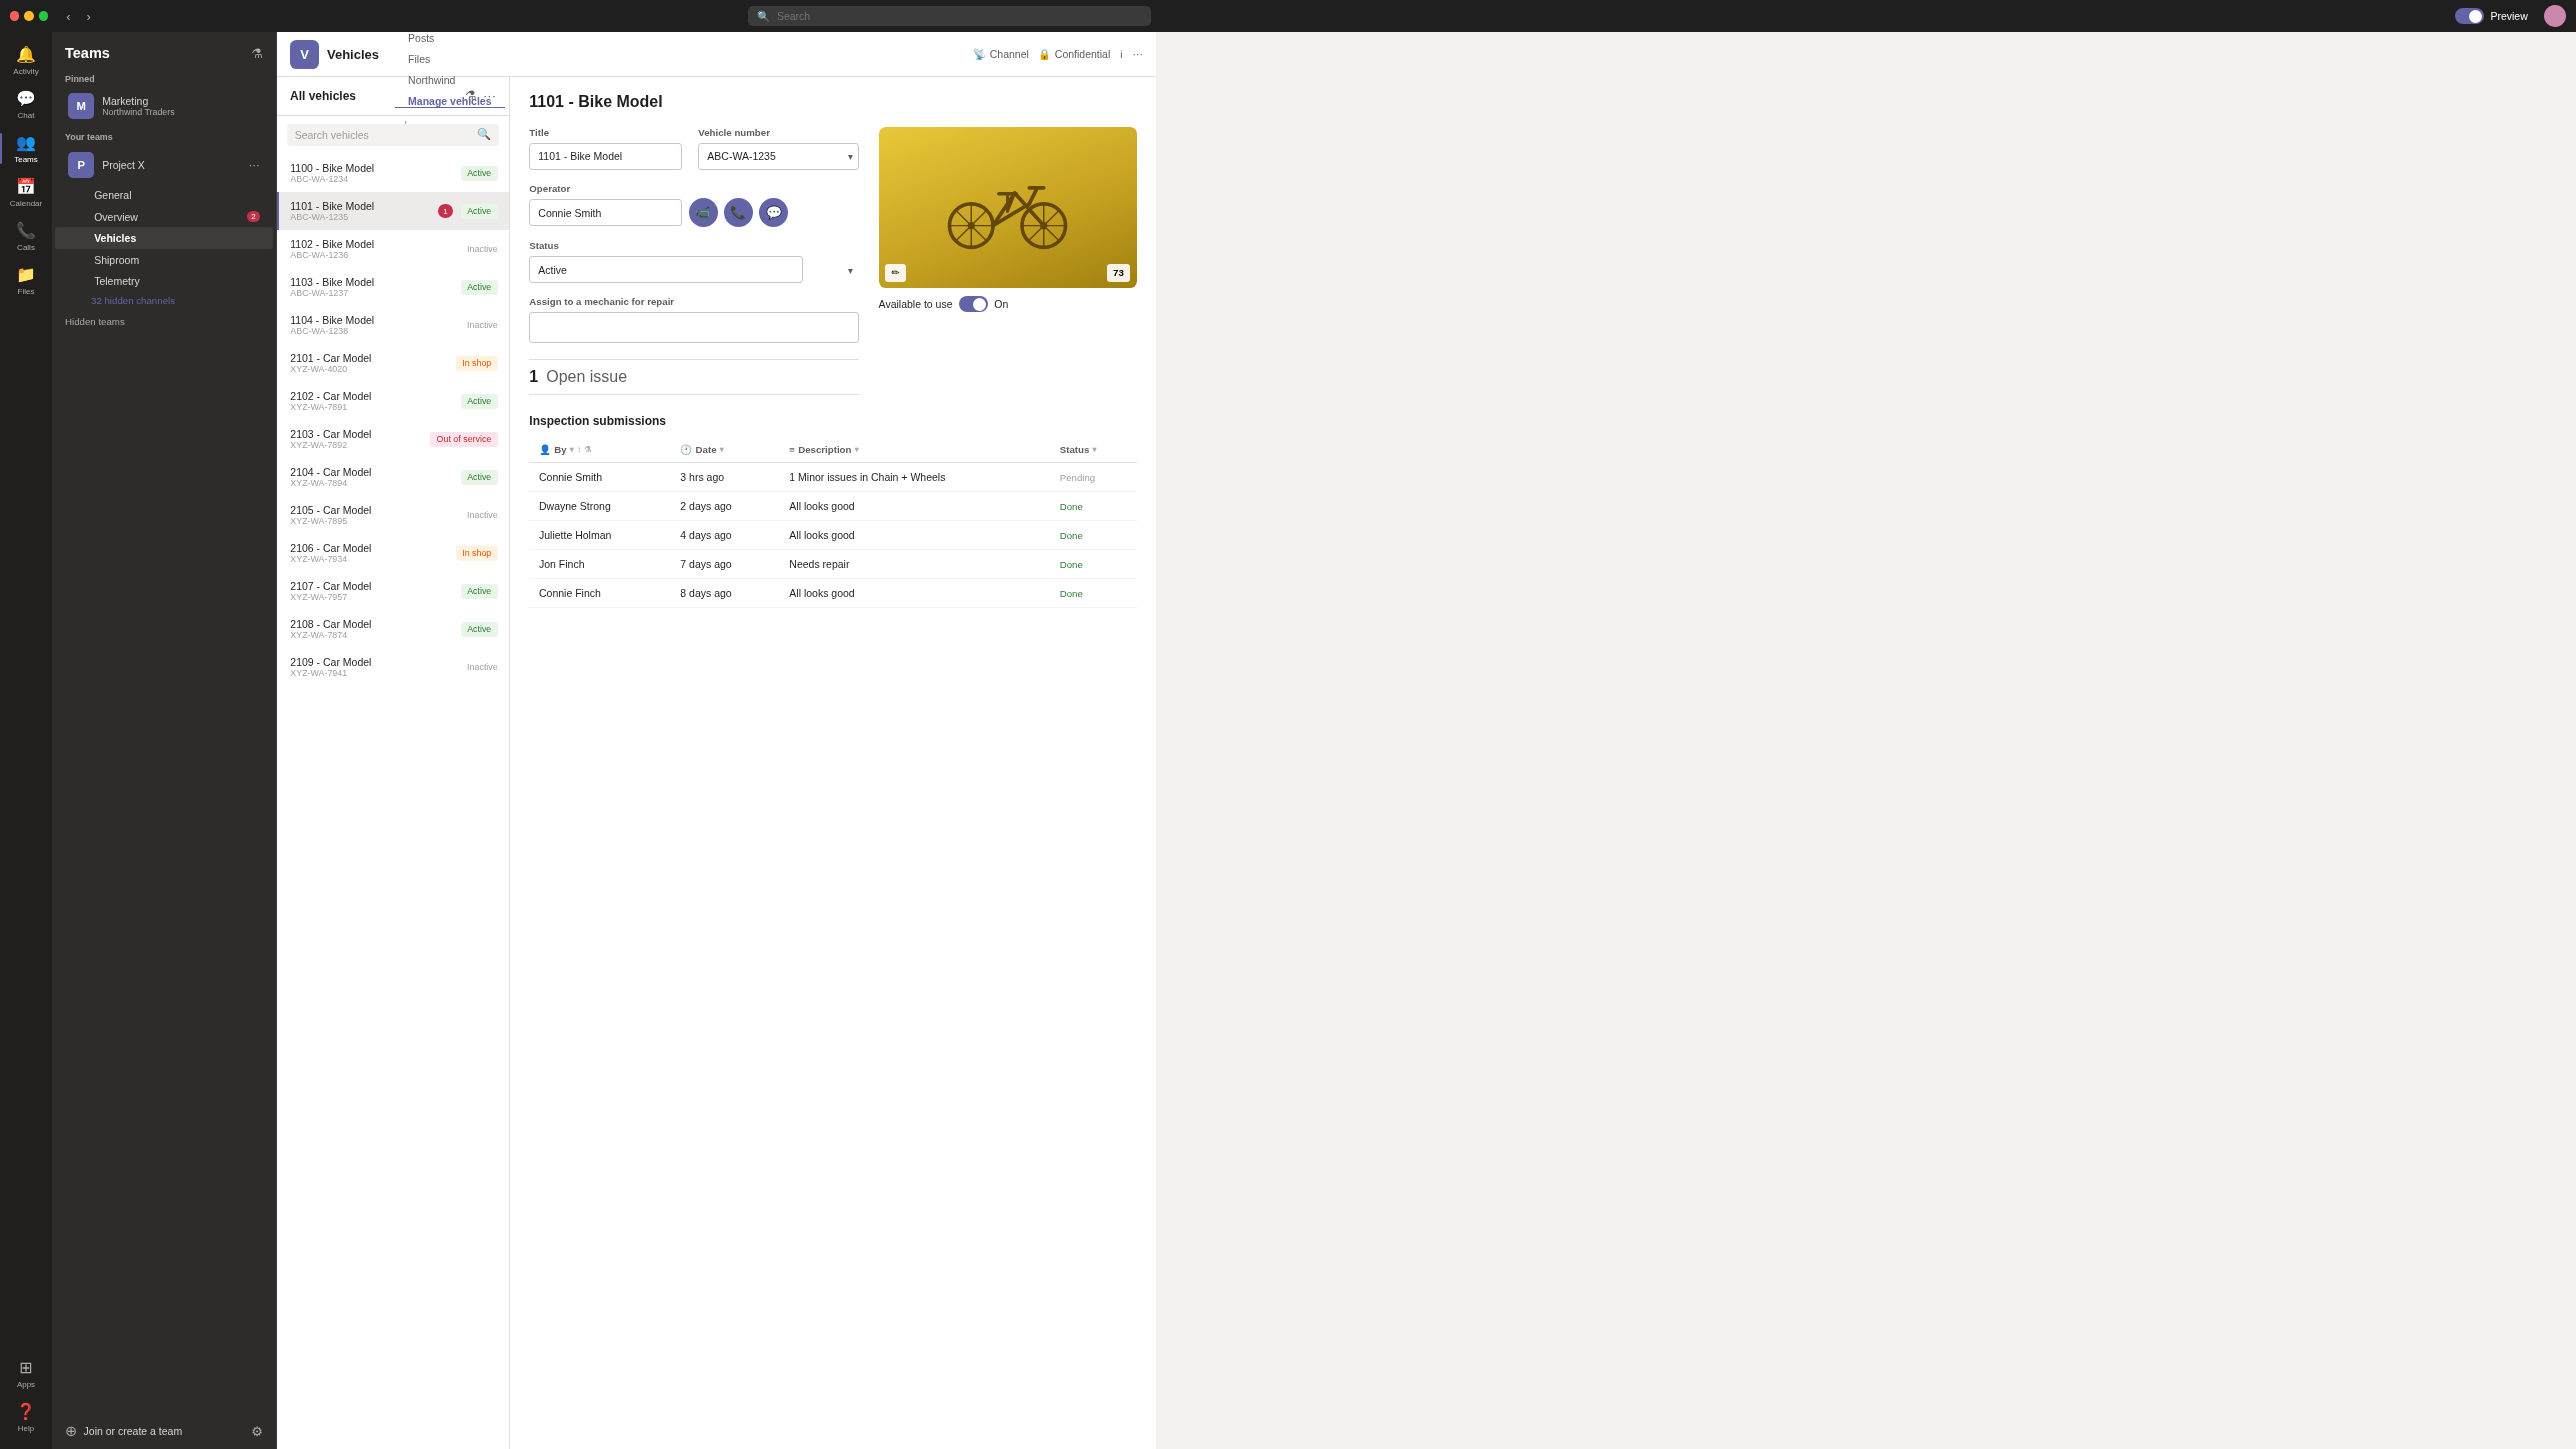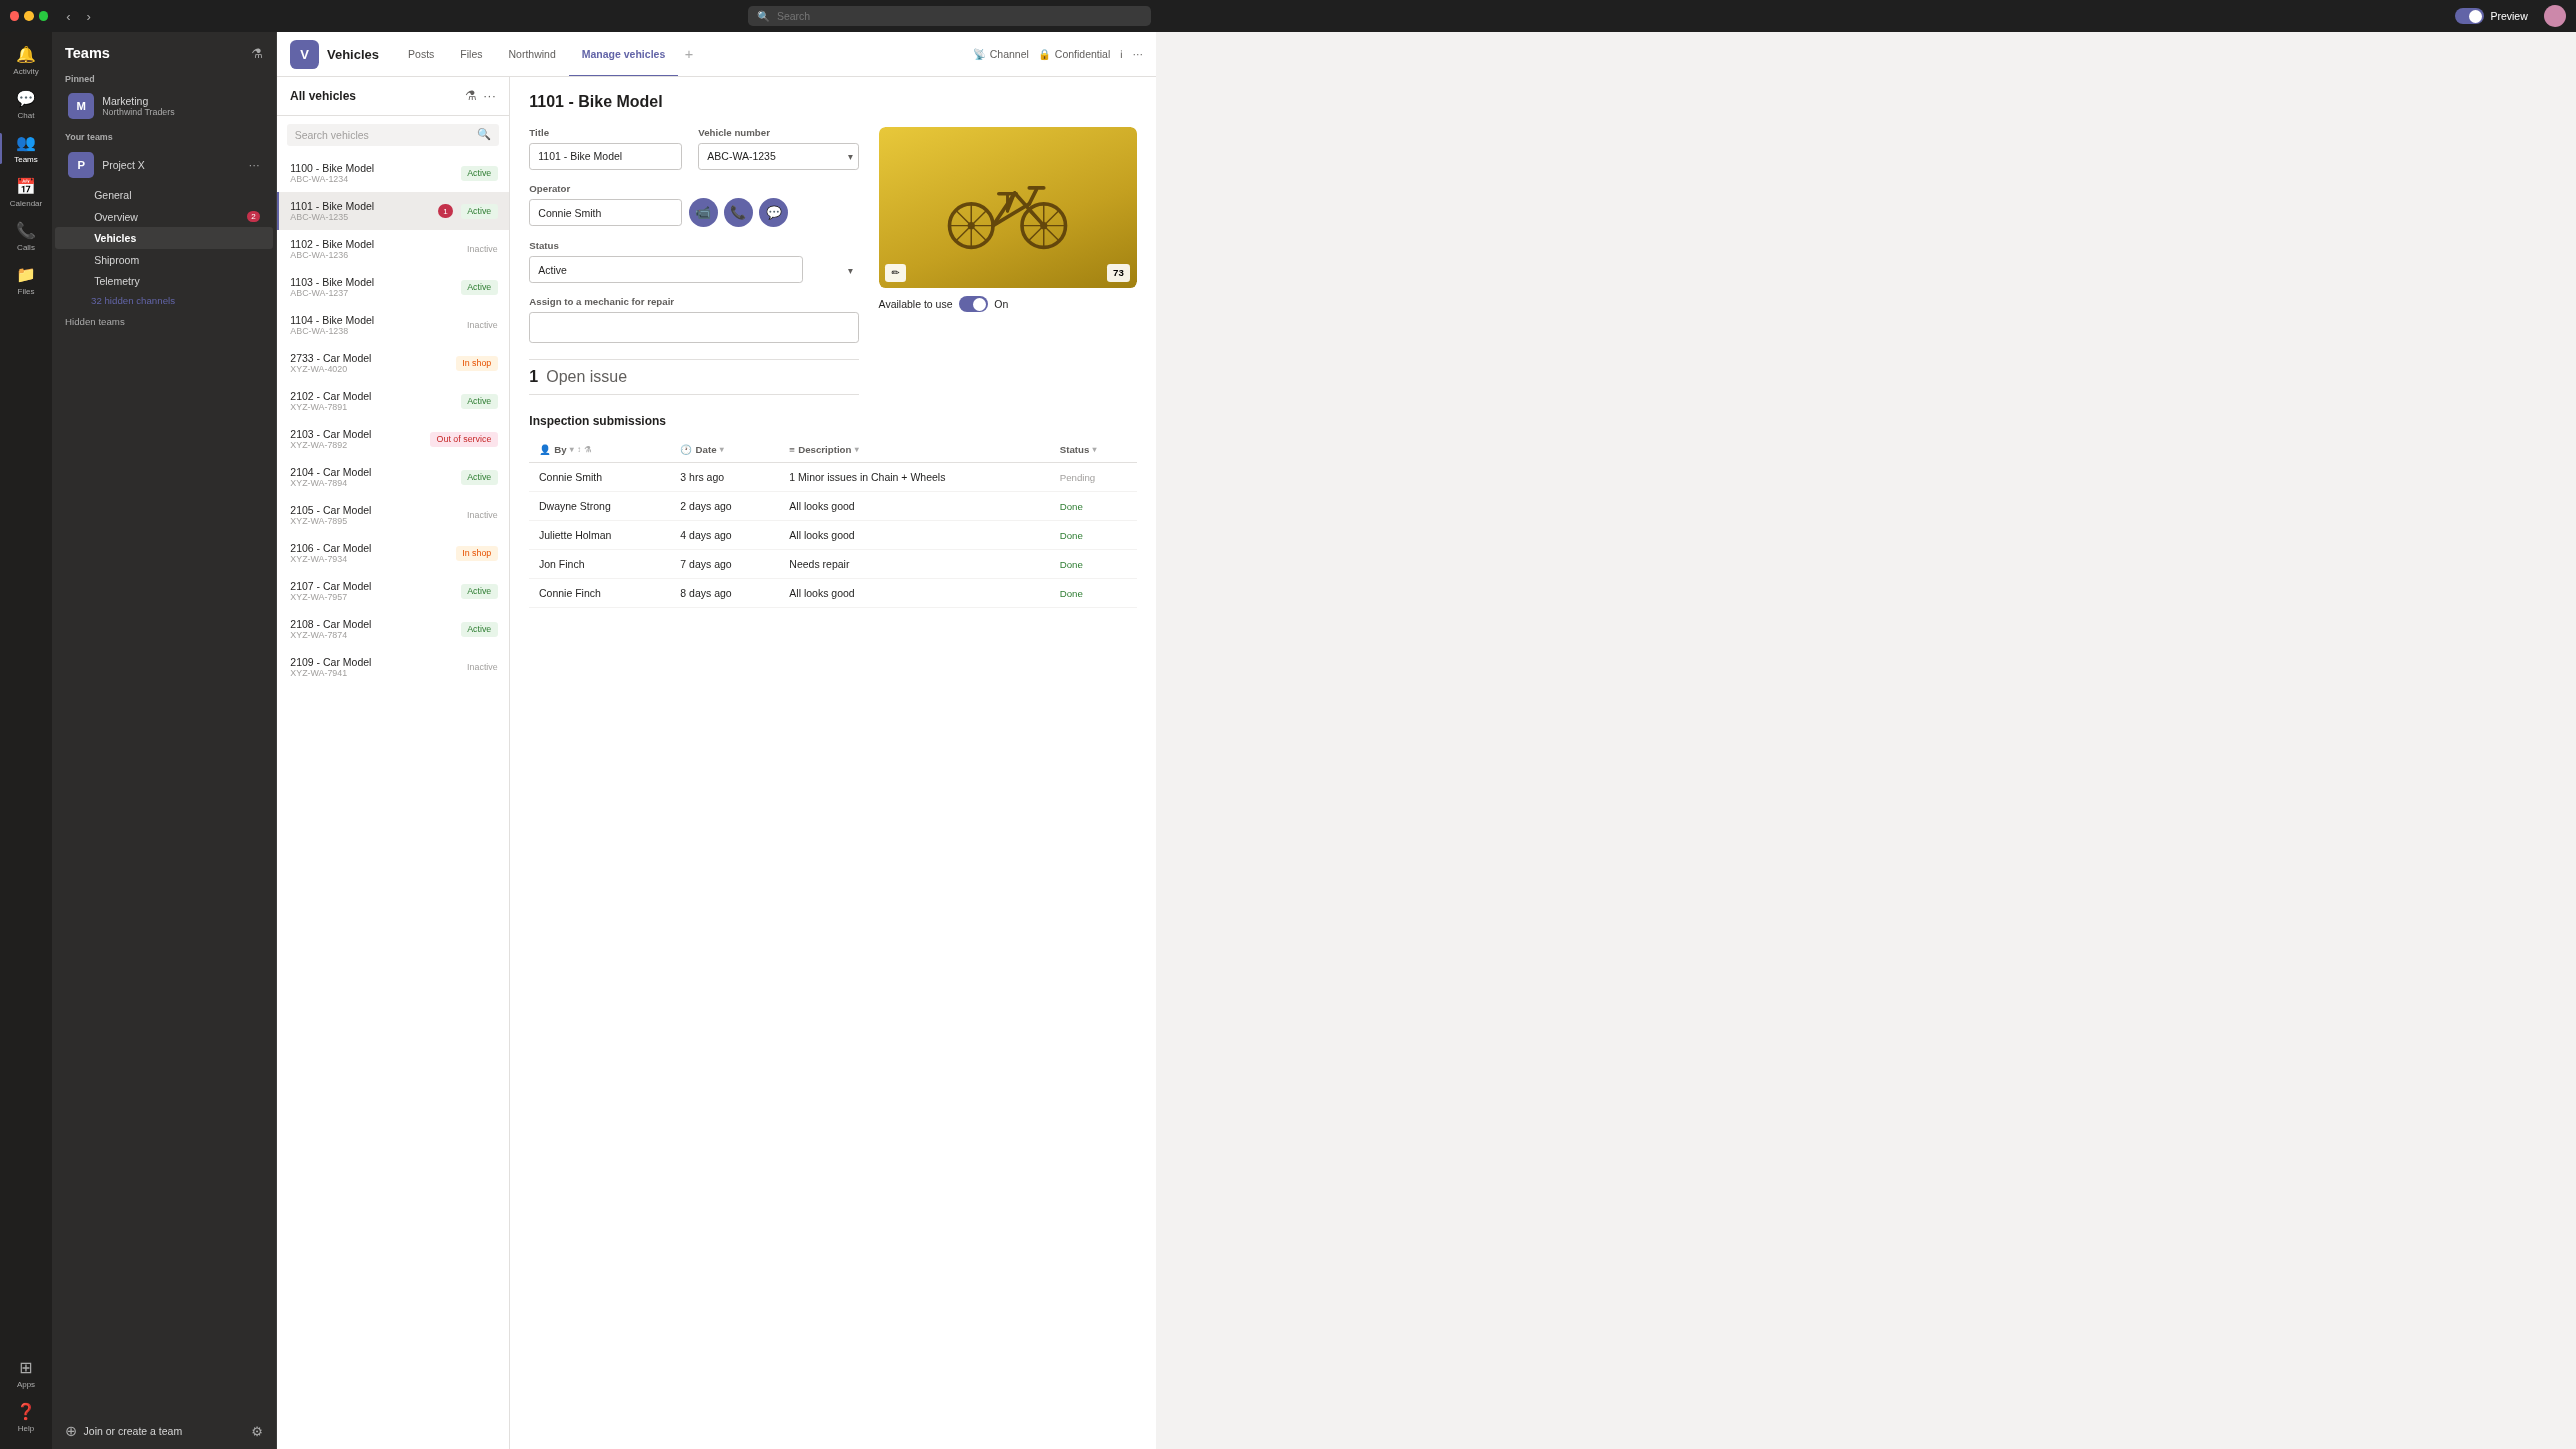--- a/index.html
+++ b/index.html
@@ -108,21 +108,21 @@
     .channel-header {
       display: flex; align-items: center; padding: 0 13px;
       border-bottom: 0.8px solid #e1dfdd; height: 45px; flex-shrink: 0;
     }
     .channel-logo {
       width: 29px; height: 29px; border-radius: 6.4px; background: #6264a7;
       display: flex; align-items: center; justify-content: center;
       color: #fff; font-size: 13px; font-weight: 700; margin-right: 8px; flex-shrink: 0;
     }
     .channel-name { font-size: 13px; font-weight: 600; color: #201f1e; margin-right: 16px; }
-    .channel-tabs { display: flex; gap: 0; height: 100%; }
+    .channel-tabs { display: flex; gap: 8px; height: 100%; flex-direction: column; }
     .channel-tab {
       padding: 0 13px; display: flex; align-items: center; font-size: 10.5px;
       color: #605e5c; cursor: pointer; border-bottom: 1.6px solid transparent;
       height: 100%;
     }
     .channel-tab.active { color: #6264a7; border-bottom-color: #6264a7; font-weight: 600; }
     .channel-tab-add { padding: 0 6.4px; color: #aaa; font-size: 14.5px; display: flex; align-items: center; cursor: pointer; }
     .channel-header-actions { margin-left: auto; display: flex; align-items: center; gap: 9.7px; color: #605e5c; font-size: 10.5px; }
     .channel-header-actions .action-btn { cursor: pointer; display: flex; align-items: center; gap: 3.2px; }
 
@@ -458,21 +458,21 @@
       <div class="vehicle-name">1104 - Bike Model</div>
       <div class="vehicle-id">ABC-WA-1238</div>
     </div>
     <div style="display:flex;align-items:center;gap:3.2px;">
 
       <span class="status-inactive">Inactive</span>
     </div>
   </div>
             <div class="vehicle-item">
     <div class="vehicle-item-info">
-      <div class="vehicle-name">2733 - Car Model</div>
+      <div class="vehicle-name">2101 - Car Model</div>
       <div class="vehicle-id">XYZ-WA-4020</div>
     </div>
     <div style="display:flex;align-items:center;gap:3.2px;">
 
       <span class="vehicle-status-badge status-inshop">In shop</span>
     </div>
   </div>
             <div class="vehicle-item">
     <div class="vehicle-item-info">
       <div class="vehicle-name">2102 - Car Model</div>

